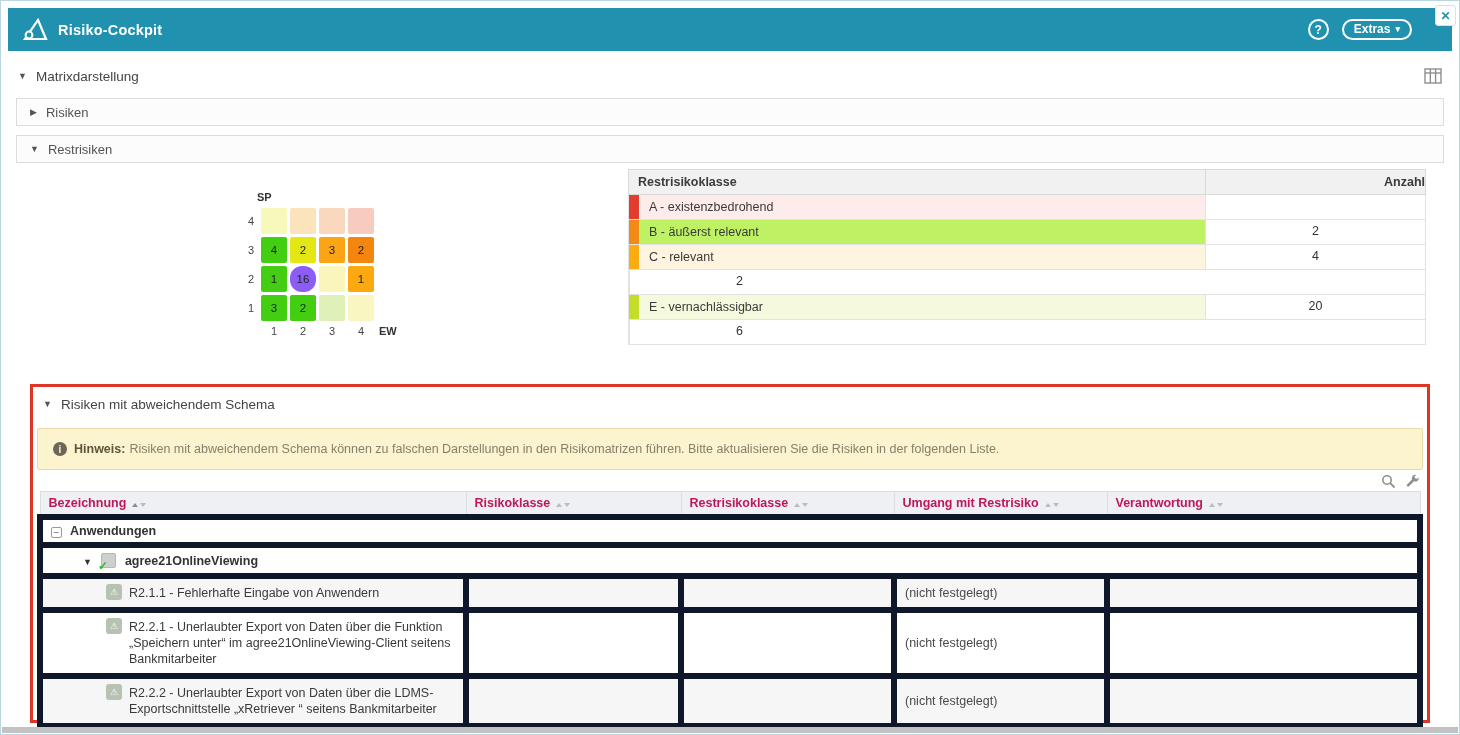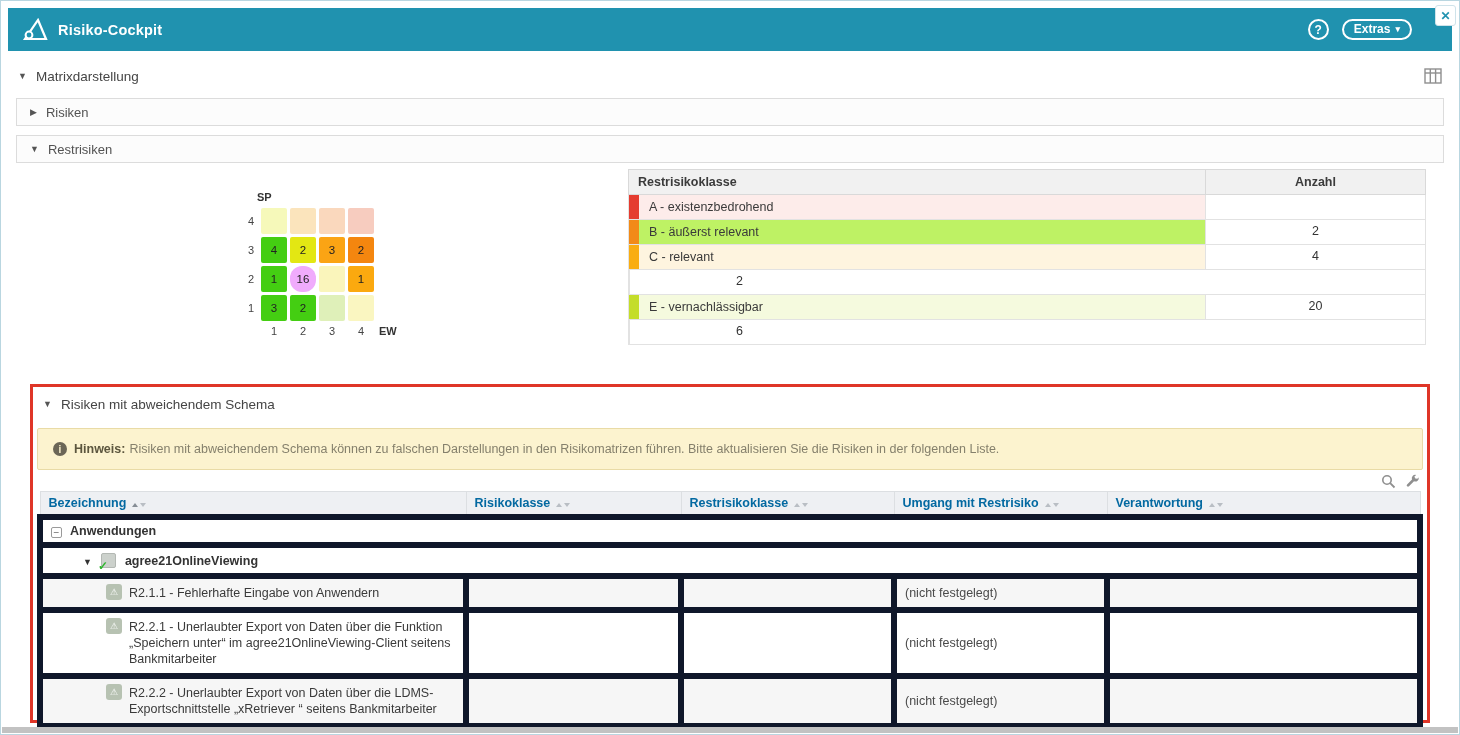--- a/index.html
+++ b/index.html
@@ -33,38 +33,38 @@
   .m-row { display:flex; align-items:center; margin-bottom:3px; }
   .rl { width:16px; text-align:right; margin-right:7px; font-size:11px; color:#444; }
   .mc { width:26px; height:26px; margin-right:3px; display:flex; align-items:center; justify-content:center; font-size:11.5px; color:#222; border-radius:2px; }
   .m-cols { display:flex; align-items:center; margin-top:4px; padding-left:23px; }
   .cl { width:26px; margin-right:3px; text-align:center; font-size:11px; color:#444; }
   .ew-label { font-size:11px; font-weight:bold; color:#333; margin-left:2px; }
 
   .rest-table { position:absolute; left:612px; top:0; width:798px; font-size:12.5px; }
   .rt-head { display:flex; height:26px; background:#f1f1f1; border:1px solid #d9d9d9; }
   .rt-h1 { flex:1; padding:0 9px; line-height:24px; font-weight:bold; color:#3b3b3b; }
-  .rt-h2 { width:220px; border-left:1px solid #d9d9d9; text-align:center; line-height:24px; font-weight:bold; color:#3b3b3b; }
+  .rt-h2 { width:220px; border-left:1px solid #d9d9d9; text-align:right; line-height:24px; font-weight:bold; color:#3b3b3b; }
   .rt-row { display:flex; height:25px; border:1px solid #e2e2e2; border-top:none; }
   .rt-c1 { flex:1; display:flex; align-items:stretch; }
   .stripe { flex:0 0 10px; }
   .rt-label { padding-left:10px; color:#3a3a3a; display:flex; align-items:center; }
   .rt-c2 { width:220px; border-left:1px solid #e2e2e2; background:#fff; text-align:center; line-height:23px; color:#333; }
 
   
   .red-section { margin:29px 22px 0; border:3px solid #df3527; height:339px; background:#fff; }
   .sec-head2 { height:28px; display:flex; align-items:center; padding:0 10px; font-size:13.5px; color:#454545; gap:9px; margin-top:3px; }
   .hint { margin:10px 4px 0; background:#fcf3cf; border:1px solid #e9dba6; border-radius:2px; padding:13px 15px; font-size:12.5px; color:#85806c; display:flex; gap:7px; align-items:flex-start; }
   .hint-icon { width:14px; height:14px; border-radius:50%; background:#6b6657; color:#fcf3cf; font-size:10px; font-weight:bold; font-style:normal; display:flex; align-items:center; justify-content:center; flex:0 0 14px; margin-top:0; }
   .hint-text b { color:#5c563e; margin-right:4px;text-align:center; }
   .tools { display:flex; justify-content:flex-end; gap:9px; padding:4px 7px 2px; }
   .tools span { display:flex; cursor:pointer; }
 
   table.risk-table { margin:0 4px; width:calc(100% - 8px); border-collapse:collapse; table-layout:fixed; font-size:12.5px; color:#3a3a3a; }
-  .risk-table th { background:#eef0f3; border:1px solid #dcdfe2; height:25px; text-align:left; padding:0 8px; font-size:12.5px; color:#0369a1; font-weight:bold; white-space:nowrap; overflow:hidden; cursor:pointer; }
+  .risk-table th { background:#eef0f3; border:1px solid #dcdfe2; height:25px; text-align:left; padding:0 8px; font-size:12.5px; color:#be185d; font-weight:bold; white-space:nowrap; overflow:hidden; cursor:pointer; }
   .sort { display:inline-flex; gap:2px; margin-left:6px; }
   .sort i { display:inline-block; width:0; height:0; border-left:3.5px solid transparent; border-right:3.5px solid transparent; }
   .sort .su { border-bottom:4.5px solid #b9bec4; }
   .sort .sd { border-top:4.5px solid #b9bec4; }
   .sort .su.active { border-bottom-color:#868d95; }
   .risk-table td { border:6px solid #0f172a; }
   .group-row td { padding:4px 8px; font-weight:bold; color:#333; background:#fff; }
   .collapse-box { display:inline-block; width:11px; height:11px; border:1px solid #9a9a9a; border-radius:2px; line-height:9px; text-align:center; font-size:10px; color:#666; background:#fff; margin-right:8px; vertical-align:-1px; font-weight:normal; cursor:pointer; }
   .subgroup-row td { padding:5px 8px 5px 40px; font-weight:bold; color:#333; background:#fff; }
   .sub-tri { font-size:9px; color:#333; margin-right:9px; font-weight:normal; cursor:pointer; }
@@ -140,21 +140,21 @@
         <div class="m-row">
           <span class="rl">3</span>
           <span class="mc" style="background-color: rgb(68, 206, 18);">4</span>
           <span class="mc" style="background-color: rgb(227, 231, 19);">2</span>
           <span class="mc" style="background-color: rgb(251, 164, 20);">3</span>
           <span class="mc" style="background-color: rgb(244, 134, 15);">2</span>
         </div>
         <div class="m-row">
           <span class="rl">2</span>
           <span class="mc" style="background-color: rgb(68, 206, 18);">1</span>
-          <span class="mc" style="background-color: #f0abfc; border-radius: 12px;">16</span>
+          <span class="mc" style="background-color: #8b5cf6; border-radius: 12px;">16</span>
           <span class="mc" style="background-color: rgb(250, 245, 187);"></span>
           <span class="mc" style="background-color: rgb(251, 169, 15);">1</span>
         </div>
         <div class="m-row">
           <span class="rl">1</span>
           <span class="mc" style="background-color: rgb(68, 206, 18);">3</span>
           <span class="mc" style="background-color: rgb(68, 206, 18);">2</span>
           <span class="mc" style="background-color: rgb(223, 240, 185);"></span>
           <span class="mc" style="background-color: rgb(250, 246, 193);"></span>
         </div>

